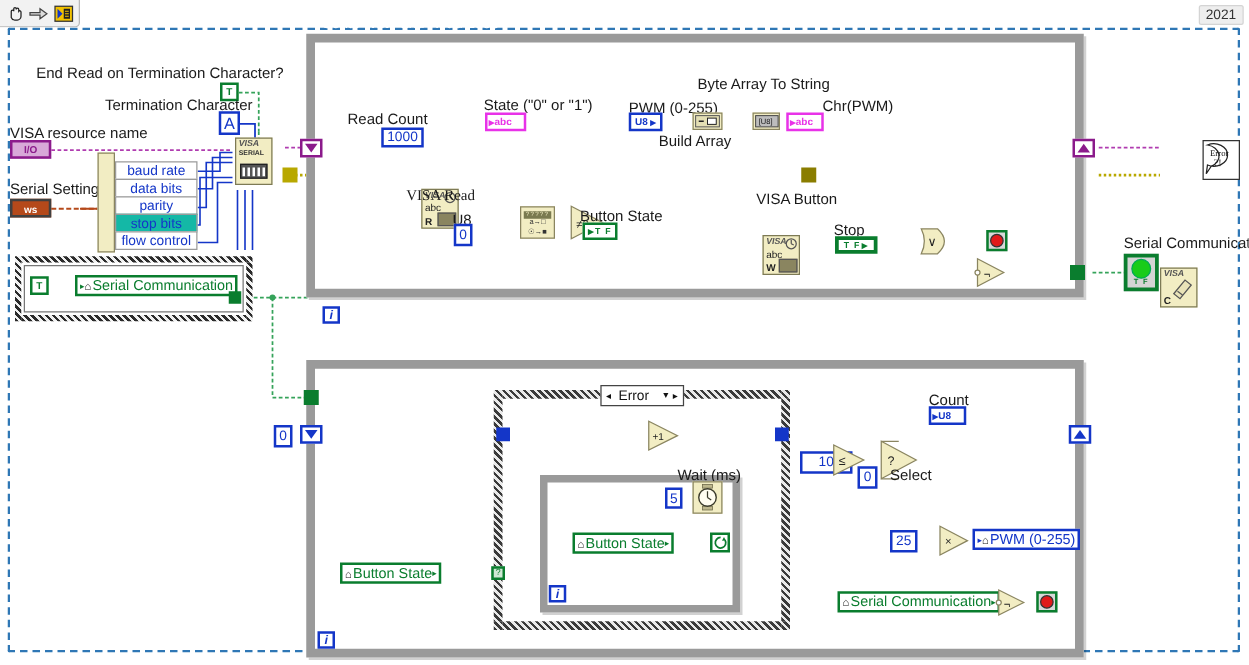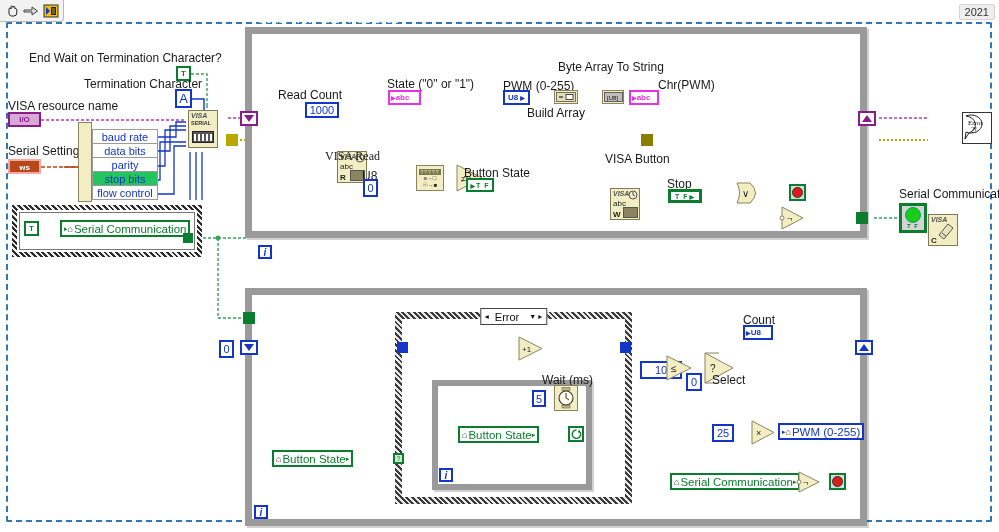--- a/index.html
+++ b/index.html
@@ -70,21 +70,21 @@
 
   
   .term{
     box-sizing:border-box;display:flex;align-items:center;justify-content:center;
     font-size:8px;font-weight:bold;background:#ffffff;white-space:nowrap;
   }
   .t-blue{border:2px solid #1436c8;color:#1436c8;}
   .t-green{border:2px solid #0a7d2e;color:#0a7d2e;}
   .t-pink{border:2px solid #e832e8;color:#e832e8;}
   .t-purple{border:2px solid #8b1a8b;color:#8b1a8b;background:#d8a8d8;}
-  .t-orange{border:2px solid #fca5a5;color:#ffffff;background:#b5491a;align-items:flex-end;}
+  .t-orange{border:2px solid #404040;color:#ffffff;background:#b5491a;align-items:flex-end;}
   .const{
     box-sizing:border-box;border:2px solid #1436c8;background:#fff;color:#1436c8;
     font-size:11px;display:flex;align-items:center;justify-content:center;padding:0 2px;
   }
 
   
   .sharedvar{
     box-sizing:border-box;border:2px solid #0a7d2e;background:#fff;color:#0a7d2e;
     font-size:11.5px;display:flex;align-items:center;height:17px;padding:0 2px;white-space:nowrap;
   }
@@ -260,21 +260,21 @@
 
     <path d="M557,398 L546,398" stroke="#1436c8" stroke-width="1.6"></path>
 
     <path d="M535,434 L570,434" stroke="#35a35a" stroke-width="1.4" stroke-dasharray="3,2"></path>
 
     <path d="M790,481 L800,481" stroke="#35a35a" stroke-width="1.4" stroke-dasharray="3,2"></path>
     <path d="M822,481 L830,481" stroke="#35a35a" stroke-width="1.4" stroke-dasharray="3,2"></path>
   </g>
 </svg>
 
-<div class="abs lbl" style="left:29px;top:52px;">End Wait on Termination Character?</div>
+<div class="abs lbl" style="left:29px;top:52px;">End Read on Termination Character?</div>
 <div class="abs term t-green" style="left:176px;top:66px;width:15px;height:15px;">
   <span>T</span>
 </div>
 
 <div class="abs lbl" style="left:84px;top:78px;">Termination Character</div>
 <div class="abs const" style="left:175px;top:89px;width:17px;height:19px;font-size:13px;">
   <span>A</span>
 </div>
 
 <div class="abs lbl" style="left:8px;top:100px;">VISA resource name</div>
@@ -291,21 +291,21 @@
 
 <div class="abs" style="left:92px;top:129px;width:66px;height:15px;border:1px solid #9b9b9b;background:#fff;box-sizing:border-box;display:flex;align-items:center;justify-content:center;font-size:11px;">
     <span class="txt-blue">baud rate</span>
   </div>
 <div class="abs" style="left:92px;top:143px;width:66px;height:15px;border:1px solid #9b9b9b;background:#fff;box-sizing:border-box;display:flex;align-items:center;justify-content:center;font-size:11px;">
     <span class="txt-blue">data bits</span>
   </div>
 <div class="abs" style="left:92px;top:157px;width:66px;height:15px;border:1px solid #9b9b9b;background:#fff;box-sizing:border-box;display:flex;align-items:center;justify-content:center;font-size:11px;">
     <span class="txt-blue">parity</span>
   </div>
-<div class="abs" style="left:92px;top:171px;width:66px;height:15px;border:1px solid #9b9b9b;background:#22c55e;box-sizing:border-box;display:flex;align-items:center;justify-content:center;font-size:11px;">
+<div class="abs" style="left:92px;top:171px;width:66px;height:15px;border:1px solid #9b9b9b;background:#14b8a6;box-sizing:border-box;display:flex;align-items:center;justify-content:center;font-size:11px;">
     <span class="txt-blue">stop bits</span>
   </div>
 <div class="abs" style="left:92px;top:185px;width:66px;height:15px;border:1px solid #9b9b9b;background:#fff;box-sizing:border-box;display:flex;align-items:center;justify-content:center;font-size:11px;">
     <span class="txt-blue">flow control</span>
   </div>
 
 <div class="abs visa-node" style="left:188px;top:110px;width:30px;height:38px;">
   <span class="vt">VISA</span>
   <span style="position:absolute;left:2px;top:9px;font-size:5.5px;font-weight:bold;color:#333;">SERIAL</span>
   <div style="position:absolute;left:3px;top:20px;width:22px;height:12px;background:#555;border:1px solid #222;box-sizing:border-box;display:flex;align-items:center;justify-content:space-around;">

